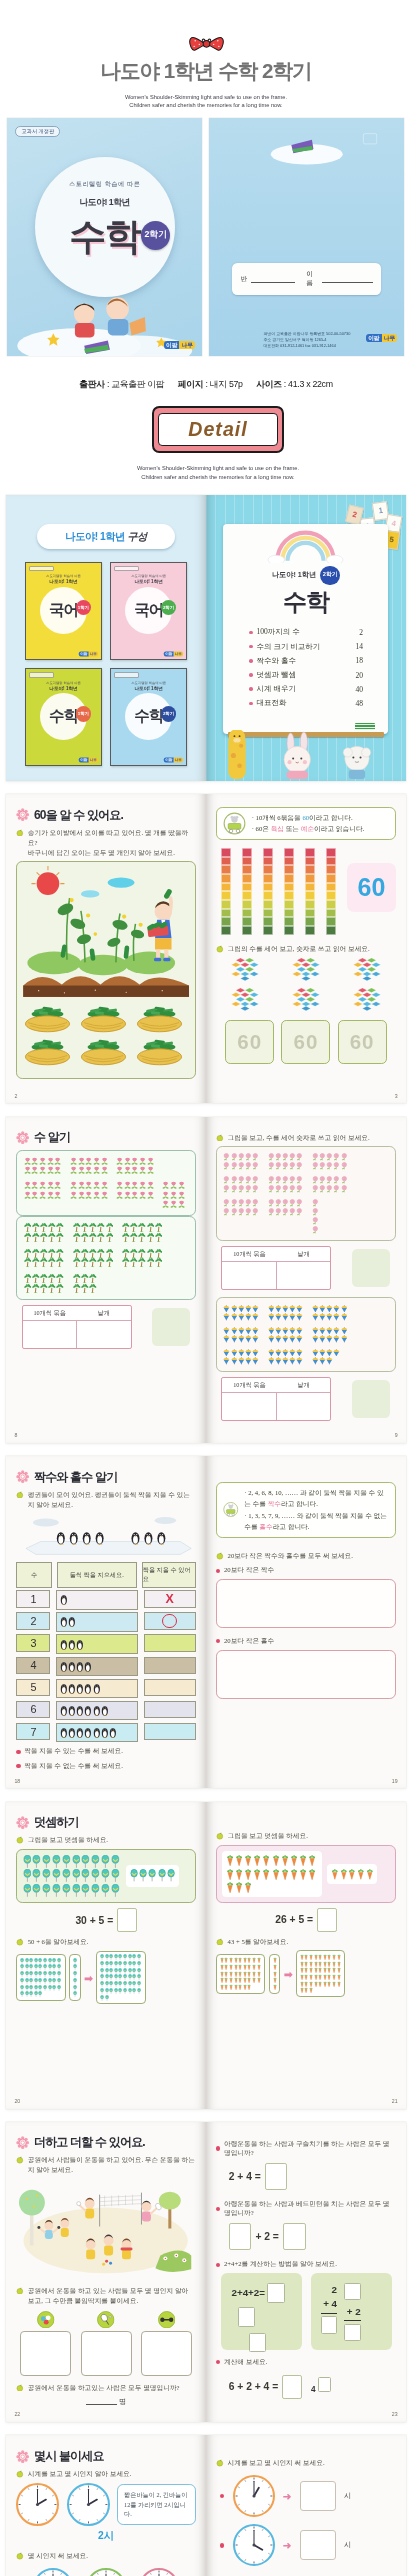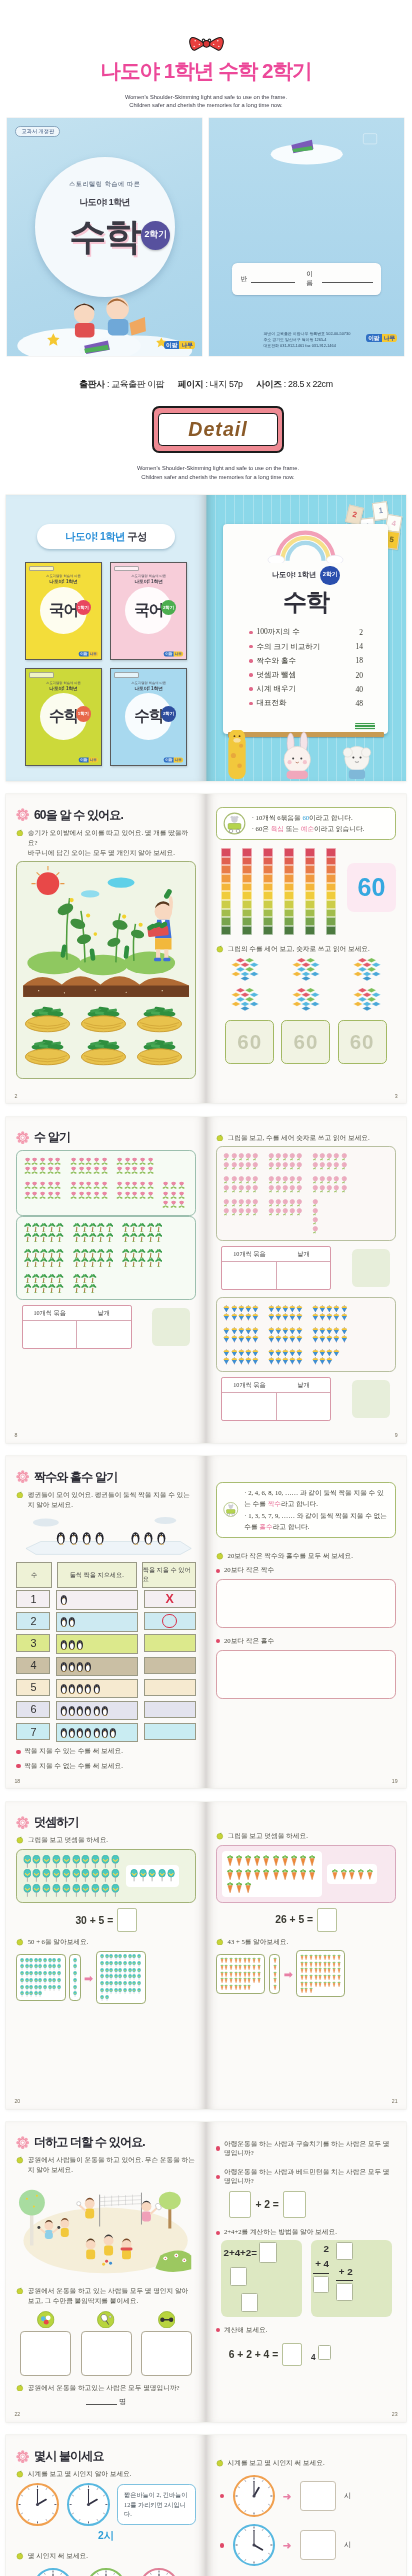--- a/index.html
+++ b/index.html
@@ -1,20 +1,20 @@
 <!DOCTYPE html>
 <html style="font-size:8.2px"><head>
 <meta charset="utf-8">
 <style>
   html,body{margin:0;padding:0;background:#fff;}
   body{width:412px;font-family:"Liberation Sans",sans-serif;color:#222;}
   
   .top{padding-top:32px;text-align:center;}
   .top .subtitle{font-size:10.8px;color:#555;letter-spacing:-0.5px;margin-top:7.2px;}
-  .top .title{font-size:20.6px;font-weight:bold;color:#ec4899;letter-spacing:-1px;margin-top:3.1px;}
+  .top .title{font-size:20.6px;font-weight:bold;color:#737373;letter-spacing:-1px;margin-top:3.1px;}
   .taglines{font-size:5.7px;color:#3e3e4a;line-height:1.5;margin-top:8.2px;}
   
   .covers{display:flex;gap:7.2px;padding:8.2px 7.2px 5.2px;}
   .cover{width:195px;height:238px;position:relative;overflow:hidden;box-shadow:0 0 0 0.5px #e8e8e8;}
   .cover.front{background:linear-gradient(160deg,#c4e2f0 0%,#b3d9ec 55%,#a9d4ea 100%);}
   .cover.back{background:linear-gradient(180deg,#b7dcee 0%,#a5d2ea 100%);}
   .cv-badge{position:absolute;top:8.2px;left:8.2px;border:0.5px solid #8aa8c0;border-radius:5.2px;background:#eef6fb;color:#35507a;font-size:5.2px;padding:1px 5.2px;}
   .cv-circle{position:absolute;top:39px;left:50%;transform:translateX(-50%);width:140px;height:140px;border-radius:50%;background:#f4f9fc;box-shadow:0 3.1px 7.2px rgba(90,130,160,.35);text-align:center;}
   .cv-arc{font-size:6.2px;color:#44546a;margin-top:23px;letter-spacing:0.5px;}
   .cv-grade{font-size:8.8px;color:#3c3c46;font-weight:bold;margin-top:8.2px;letter-spacing:-0.5px;}
@@ -76,21 +76,21 @@
   .tracebox span{font-size:20.6px;color:#b9bd9f;letter-spacing:1px;font-weight:bold;opacity:.75;text-shadow:0 0 0.5px #fff;}
   .towers{display:flex;gap:11.3px;align-items:flex-end;margin:8.2px 2.1px 0 5.2px;}
   .tower{display:flex;flex-direction:column;}
   .tower div{width:7.7px;height:6.7px;border:0.5px solid rgba(255,255,255,.5);border-radius:1px;}
   .bigpink{width:49px;height:49px;background:#fce9f2;border-radius:7.2px;display:flex;align-items:center;justify-content:center;font-size:25px;font-weight:bold;color:#35a8e0;}
   .clusters{display:grid;grid-template-columns:repeat(3,1fr);gap:5.2px 4.1px;justify-items:center;margin-top:4.1px;}
   
   .s1l{background:#d9edf6;}
   .s1r{background:#8bd8e9;background-image:repeating-linear-gradient(90deg,rgba(255,255,255,.25) 0 1px,transparent 1px 9.3px);}
   .pill{width:138px;margin:17.5px auto 13.4px;background:#fff;border-radius:13.4px;box-shadow:0 1.5px 2.6px rgba(60,110,140,.35);text-align:center;padding:5.2px 0;font-size:10.3px;font-weight:bold;letter-spacing:-0.5px;}
-  .pill .pm{color:#2a8fd8;} .pill .ps{color:#3c3c46;}
+  .pill .pm{color:#2a8fd8;} .pill .ps{color:#3c3c46;font-style:italic;}
   .mini-grid{display:grid;grid-template-columns:repeat(2,77px);gap:8.2px;justify-content:center;}
   .mini{height:96px;border:0.5px solid #5a5a5a;position:relative;text-align:center;box-shadow:0.5px 1px 2.1px rgba(0,0,0,.2);}
   .mini .m-arc{font-size:3.3px;color:#55555f;margin-top:11.3px;}
   .mini .m-grade{font-size:4.6px;font-weight:bold;color:#3c3c46;margin-top:1px;}
   .mini .m-circ{width:47px;height:47px;border-radius:50%;background:rgba(255,255,255,.92);margin:2.1px auto 0;position:relative;display:flex;align-items:center;justify-content:center;}
   .mini .m-title{font-size:15.5px;font-weight:bold;color:#34343e;letter-spacing:-1px;}
   .mini .m-sem{position:absolute;right:-4.1px;top:13.4px;width:15.5px;height:15.5px;border-radius:50%;color:#fff;font-size:4.4px;font-weight:bold;display:flex;align-items:center;justify-content:center;}
   .mini .m-top{position:absolute;top:2.6px;left:3.1px;width:23px;height:3.6px;border:0.5px solid rgba(90,90,90,.5);border-radius:1.5px;background:rgba(255,255,255,.7);}
   .wboard{position:relative;margin:17.5px 7.2px 0;background:#fdfdfb;border-radius:4.1px;height:210px;box-shadow:0 1.5px 3.1px rgba(30,90,110,.3);padding:5.2px 7.2px;box-sizing:border-box;text-align:center;}
   .wb-grade-row{display:flex;align-items:center;justify-content:center;gap:4.1px;margin-top:1px;}
@@ -114,21 +114,21 @@
   .pt-pen{width:91px;padding:1px 3.1px;gap:0.5px;}
   .pt-mark{width:61px;justify-content:center;}
   .pt-head .pt-cell{background:#eef2d6;font-family:"Liberation Serif",serif;font-size:6.2px;color:#444;justify-content:center;padding:2.6px 0;}
   .mark-x{color:#d8304a;font-size:12.4px;font-weight:bold;}
   .mark-o{width:12.4px;height:12.4px;border:1.3px solid #d8304a;border-radius:50%;}
   .bigbox{border:0.8px solid #d8a0a8;border-radius:6.2px;background:#fffefc;height:47px;margin:4.1px 0 8.2px;}
   
   .sticker-row{display:flex;gap:9.3px;justify-content:center;margin-top:5.2px;}
   .sticker{display:flex;flex-direction:column;align-items:center;gap:2.1px;}
   .stickbox{width:49px;height:43px;border:0.6px solid #b0aa96;border-radius:4.1px;background:#fff;}
-  .gpanel{background:#dde8c2;border-radius:6.2px;padding:2px;width:81px;height:77px;position:relative;box-sizing:border-box;}
+  .gpanel{background:#dde8c2;border-radius:6.2px;padding:10px;width:81px;height:77px;position:relative;box-sizing:border-box;}
   .wbox{background:#fff;border:0.5px solid #b0b89a;border-radius:1.5px;display:inline-block;}
   .gp-eq{font-size:9.8px;font-weight:bold;color:#333;display:flex;align-items:center;gap:2.1px;}
   .vline{font-size:9.8px;font-weight:bold;color:#333;line-height:1.5;text-align:right;}
   
   .clockrow{display:flex;align-items:center;gap:8.2px;margin:7.2px 0 7.2px 4.1px;}
   .ansbox{width:34px;height:28px;border:0.8px solid #c9c2b2;border-radius:3.1px;background:#fff;}
   .unit{font-family:"Liberation Serif",serif;font-size:7.2px;color:#444;}
   .bubble{border:1px solid #7fc2e0;border-radius:6.2px;background:#fff;padding:4.6px 6.2px;font-family:"Liberation Serif",serif;font-size:6.2px;color:#44505a;width:87px;line-height:1.6;}
   .practice{display:flex;gap:13.4px;justify-content:center;margin-top:6.2px;}
   .practice .pc{display:flex;flex-direction:column;align-items:center;gap:3.1px;font-family:"Liberation Serif",serif;font-size:6.7px;color:#444;}
@@ -342,21 +342,21 @@
         <div>주소 경기도 일산서구 덕이동 1265-4</div>
         <div>대표전화 031-912-1461  fax 031-912-1464</div>
       </div>
     </div>
   </div>
 </div>
 
 <div class="info-line">
   <b>출판사</b> : <span>교육출판 이팝</span><span class="sep"></span>
   <b>페이지</b> : <span>내지 57p</span><span class="sep"></span>
-  <b>사이즈</b> : <span>28.5 x 22cm</span>
+  <b>사이즈</b> : <span>41.3 x 22cm</span>
 </div>
 
 <div class="detail-wrap">
   <div class="dbadge">
     <div class="dbadge-inner"><span>Detail</span></div>
   </div>
   <div class="taglines" style="margin-top:11.3px;">
     <span>Women's Shoulder-Skimming light and safe to use on the frame.</span><br>
     <span>Children safer and cherish the memories for a long time now.</span>
   </div>
@@ -3094,20 +3094,24 @@
       <span class="txt"><span>공원에서 운동을 하고있는 사람은 모두 몇명입니까?</span></span>
     </div>
     <div style="text-align:center;font-family:'Liberation Serif',serif;font-size:7.2px;color:#444;"><span class="uline" style="width:31px;"></span> <span>명</span></div>
     <span class="pagenum pn-l">22</span>
   </div>
   <div class="page pr">
     <div class="dotline">
         <span class="rdot"></span>
         <span>아령운동을 하는 사람과 구슬치기를 하는 사람은 모두 몇 명입니까?</span>
       </div>
+    <div class="eq" style="justify-content:flex-start;margin-left:12.4px;">
+        <span>2 + 4 =</span>
+        <span class="eqbox" style="width:20.6px;height:25px;"></span>
+      </div>
     <div class="dotline" style="margin-top:10.3px;">
         <span class="rdot"></span>
         <span>아령운동을 하는 사람과 베드민턴을 치는 사람은 모두 몇 명입니까?</span>
       </div>
     <div class="eq" style="justify-content:flex-start;margin-left:12.4px;">
         <span class="eqbox" style="width:20.6px;height:25px;"></span>
         <span>+ 2 =</span>
         <span class="eqbox" style="width:20.6px;height:25px;"></span>
       </div>
     <div class="dotline" style="margin-top:10.3px;">

